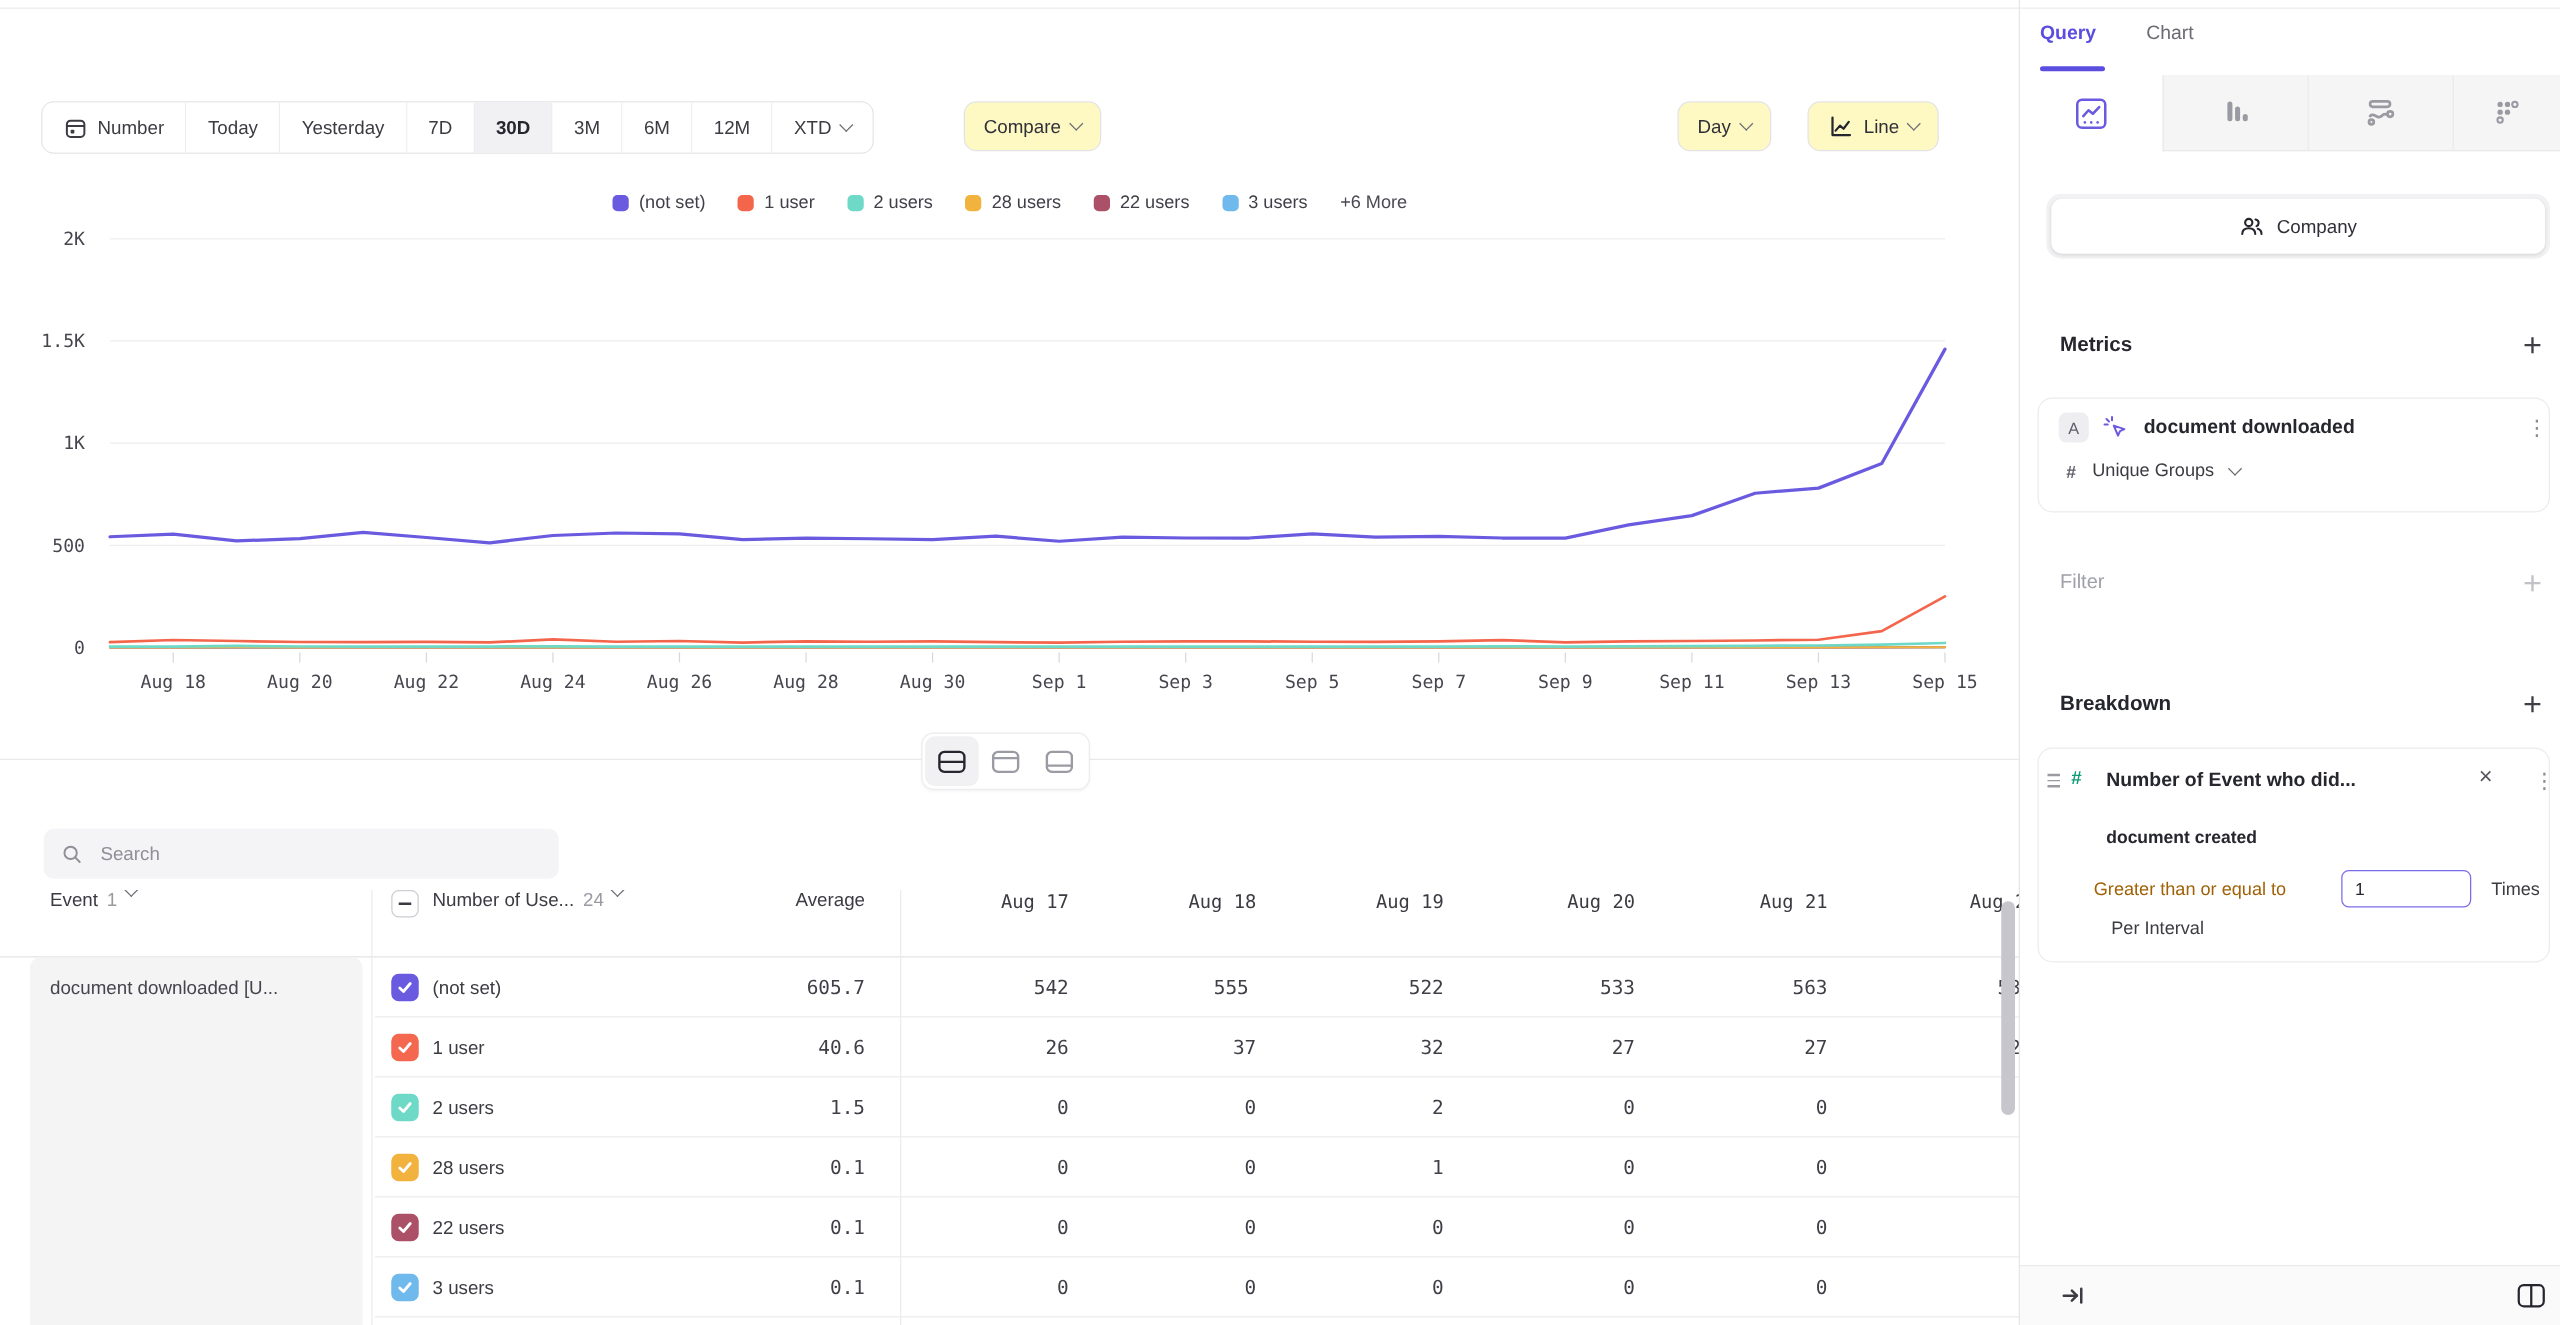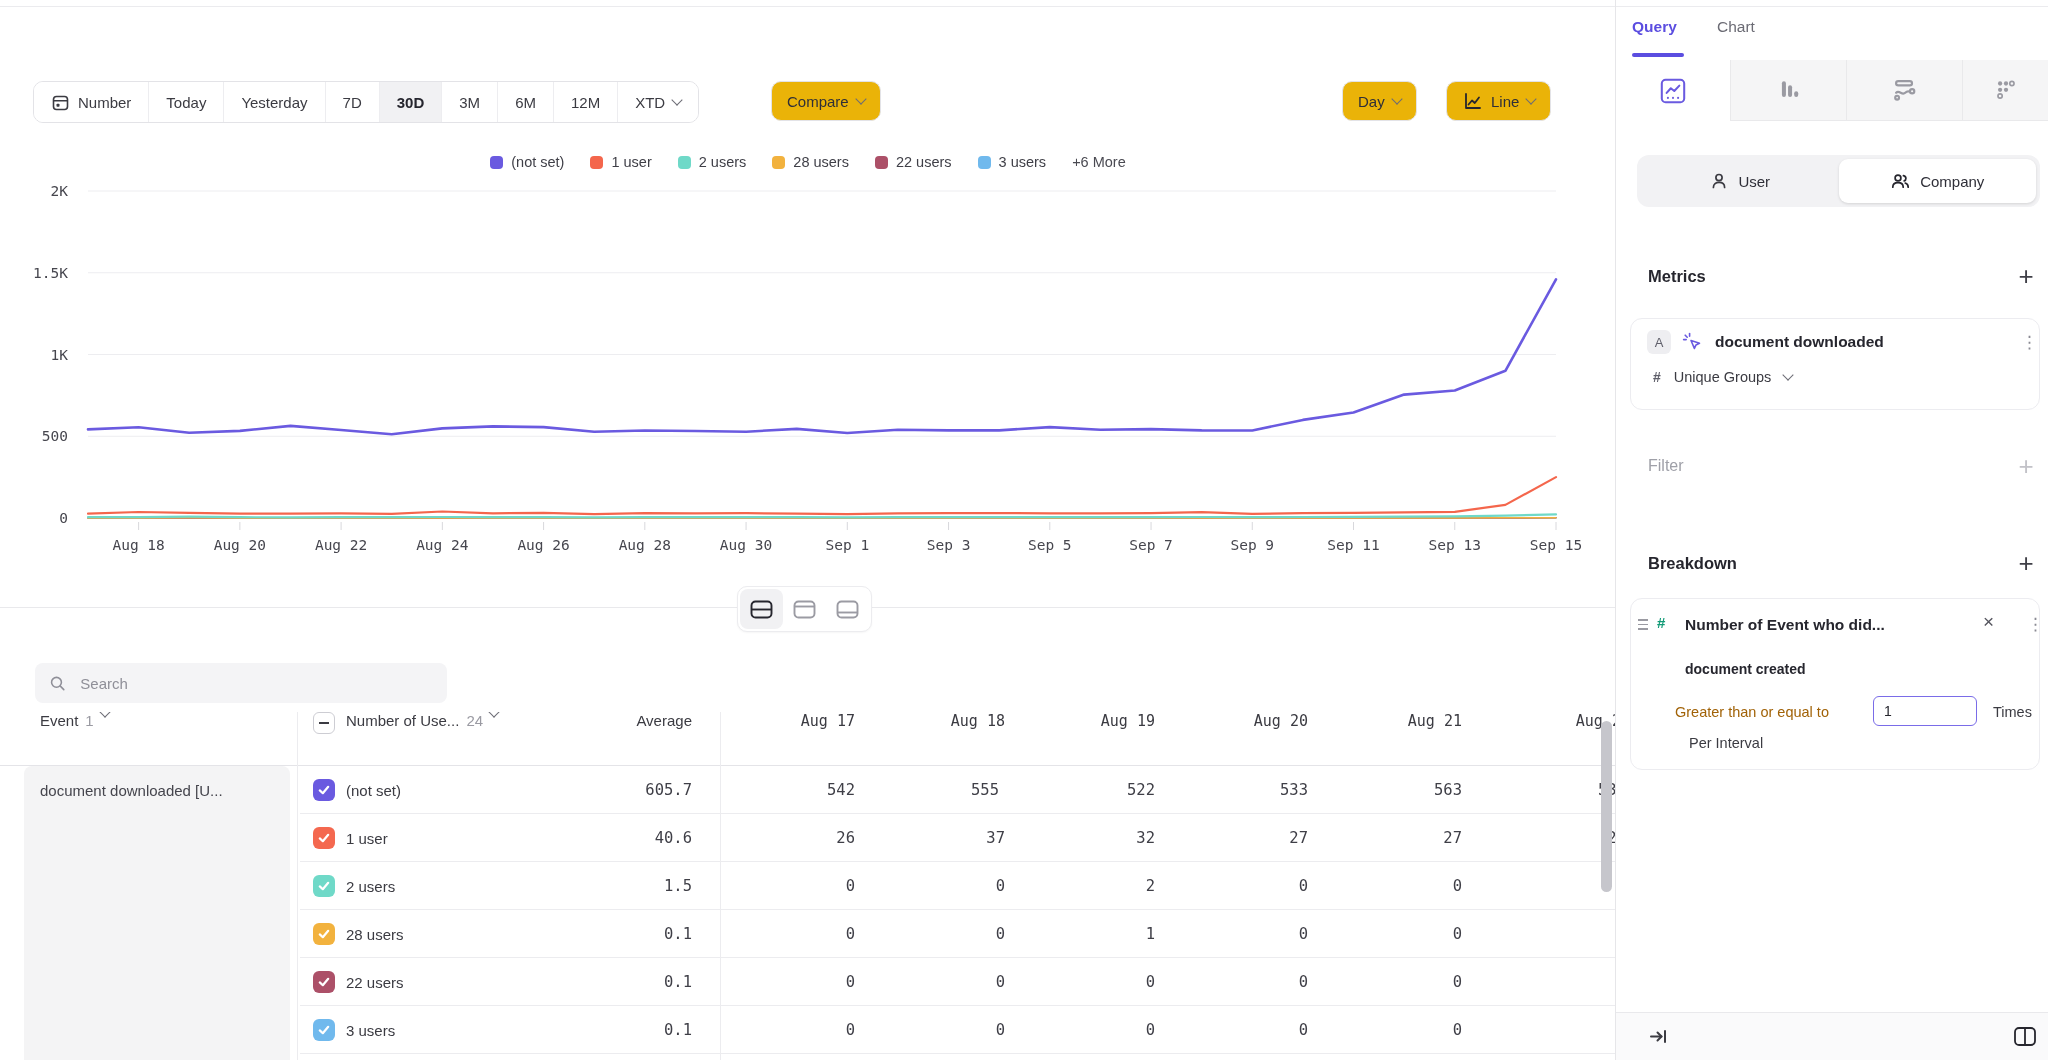--- a/index.html
+++ b/index.html
@@ -10,21 +10,21 @@
   .hairline-top{left:0;top:6px;width:2048px;height:1px;background:#ebebee;}
 
   
   .range-group{left:33px;top:81px;height:40px;display:flex;align-items:stretch;
     border:1px solid #e3e3e7;border-radius:10px;background:#fff;overflow:hidden;}
   .range-btn{display:flex;align-items:center;gap:8px;padding:0 17px;font-size:15px;color:#3b3b42;
     border-right:1px solid #ededf0;background:#fff;cursor:default;white-space:nowrap;}
   .range-btn:last-child{border-right:none;}
   .range-btn.active{background:#f1f1f3;font-weight:bold;color:#26262e;}
   .btn{position:absolute;height:40px;display:flex;align-items:center;gap:8px;padding:0 15px;
-    border:1px solid #e3e3e7;border-radius:10px;background:#eab308;font-size:15px;color:#2f2f38;box-sizing:border-box;}
+    border:1px solid #e3e3e7;border-radius:10px;background:#fef9c3;font-size:15px;color:#2f2f38;box-sizing:border-box;}
   .chev{width:7px;height:7px;border-right:1.7px solid #6c6c75;border-bottom:1.7px solid #6c6c75;
     transform:rotate(45deg);display:inline-block;margin-top:-4px;}
 
   
   #legend{left:0;top:151px;width:1616px;height:22px;display:flex;align-items:center;justify-content:center;gap:26px;}
   .leg-item{display:flex;align-items:center;gap:8px;font-size:14.5px;color:#3f3f47;}
   .leg-swatch{width:13px;height:13px;border-radius:4px;}
   .leg-more{font-size:14.5px;color:#4a4a52;}
 
   
@@ -449,27 +449,20 @@
           <circle cx="11" cy="5.5" r="1.8" fill="#9a9aa2"></circle>
         <circle cx="16" cy="5.5" r="1.8" fill="none" stroke="#9a9aa2" stroke-width="1.4"></circle>
         <circle cx="6" cy="10.8" r="1.8" fill="#9a9aa2"></circle>
           <circle cx="11" cy="10.8" r="1.8" fill="#9a9aa2"></circle>
         <circle cx="6" cy="16.1" r="1.8" fill="none" stroke="#9a9aa2" stroke-width="1.4"></circle>
       </svg>
     </div>
   </div>
 
   <div class="abs scope-toggle">
-    <div class="scope-seg">
-      <svg width="20" height="20" viewBox="0 0 20 20" fill="none" stroke="#3b3b42" stroke-width="1.7" stroke-linecap="round">
-        <circle cx="10" cy="6.6" r="3.1"></circle>
-          <path d="M4.4,16.4 c0,-3.3 2.5,-5 5.6,-5 s5.6,1.7 5.6,5"></path>
-      </svg>
-      <span>User</span>
-    </div>
     <div class="scope-seg active">
       <svg width="21" height="20" viewBox="0 0 21 20" fill="none" stroke="#26262e" stroke-width="1.7" stroke-linecap="round">
         <circle cx="8" cy="7" r="2.9"></circle>
           <path d="M2.8,16.2 c0,-3 2.2,-4.6 5.2,-4.6 s5.2,1.6 5.2,4.6"></path>
         <path d="M13.4,4.6 c1.5,0.3 2.5,1.3 2.5,2.8 c0,1.2 -0.7,2.1 -1.7,2.5"></path>
         <path d="M15.2,12 c2,0.6 3,2.1 3,4.2"></path>
       </svg>
       <span>Company</span>
     </div>
   </div>

